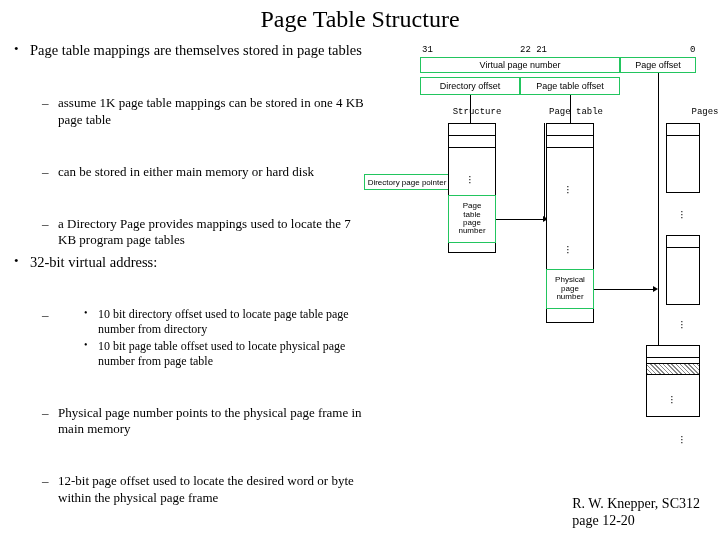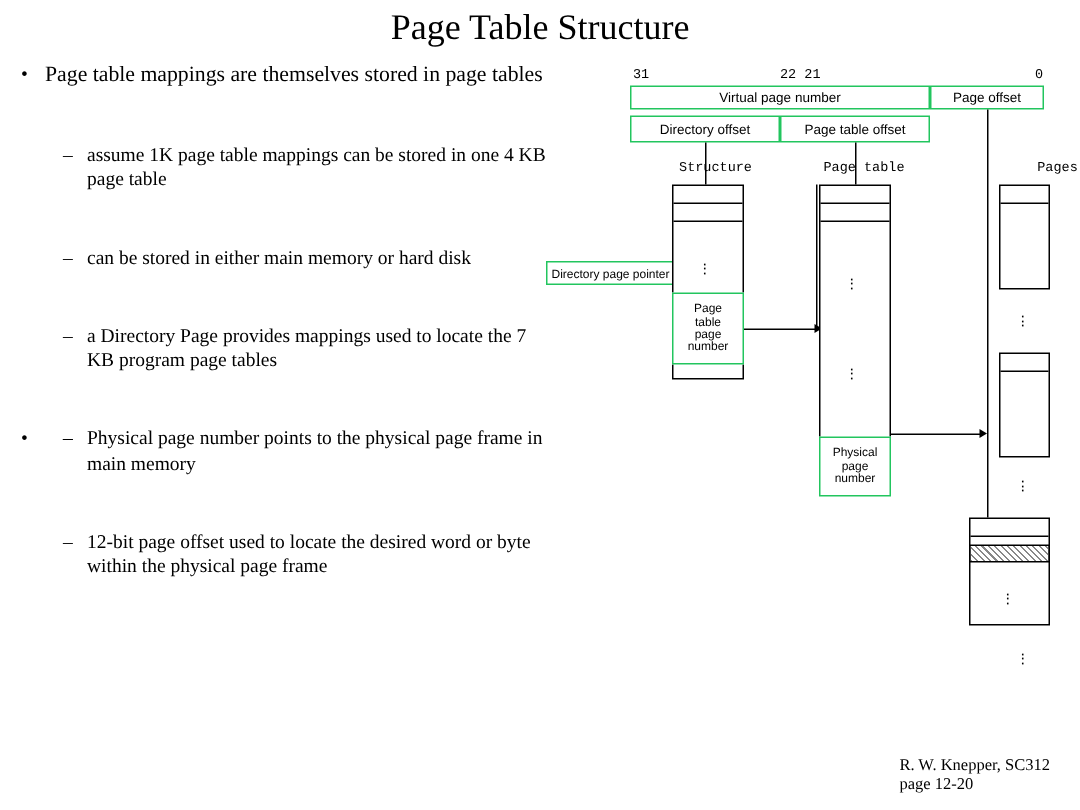--- a/index.html
+++ b/index.html
@@ -41,21 +41,21 @@
   ul.dash { list-style: none; margin-top: 2px; }
   ul.dash > li { position: relative; padding-left: 28px; margin-bottom: 2px; font-size: 13px; margin-top: 36px; }
   ul.dash > li::before { content: "–"; position: absolute; left: 12px; top: 0; }
   ul.dot2 { list-style: none; margin-top: 2px; }
   ul.dot2 > li { position: relative; padding-left: 40px; margin-bottom: 2px; font-size: 12px; }
   ul.dot2 > li::before { content: "•"; position: absolute; left: 26px; top: 0; font-size: 10px; }
   .footer {
     position: absolute;
     right: 20px;
     bottom: 10px;
-    font-size: 11px;
+    font-size: 14px;
     text-align: left;
     line-height: 1.2;
   }
 
   
   .diagram {
     position: relative;
     width: 340px;
     height: 430px;
     font-family: Arial, Helvetica, sans-serif;
@@ -116,22 +116,27 @@
     <ul class="top">
       <li>
         <span class="b1">Page table mappings are themselves stored in page tables</span>
         <ul class="dash">
           <li>assume 1K page table mappings can be stored in one 4 KB page table</li>
           <li>can be stored in either main memory or hard disk</li>
           <li>a Directory Page provides mappings used to locate the 7 KB program page tables</li>
         </ul>
       </li>
       <li>
+        <span class="b1">32-bit virtual address:</span>
         <ul class="dash">
           <li>
+            <ul class="dot2">
+              <li>10 bit directory offset used to locate page table page number from directory</li>
+              <li>10 bit page table offset used to locate physical page number from page table</li>
+            </ul>
           </li>
           <li>Physical page number points to the physical page frame in main memory</li>
           <li>12-bit page offset used to locate the desired word or byte within the physical page frame</li>
         </ul>
       </li>
     </ul>
   </div>
 
   <div class="right">
     <div class="diagram">
@@ -172,21 +177,21 @@
       <div class="hline arrow-right" style="left:126px; top:174px; width:48px;"></div>
       <div class="vline" style="left:174px; top:78px; height:96px;"></div>
 
       <div class="tblk" style="left:176px; top:78px; width:48px; height:200px;">
         <div class="row"></div>
           <div class="row"></div>
           <div class="row"></div>
       </div>
       <div class="vdots" style="left:196px; top:140px;">·<br>·<br>·</div>
       <div class="vdots" style="left:196px; top:200px;">·<br>·<br>·</div>
-      <div class="dbox" style="left:176px; top:224px; width:48px; height:40px; font-size:8px; line-height:1.05; white-space:pre;margin-top:22px;">Physical
+      <div class="dbox" style="left:176px; top:224px; width:48px; height:40px; font-size:8px; line-height:1.05; white-space:pre;">Physical
 page
 number</div>
 
       <div class="hline arrow-right" style="left:224px; top:244px; width:60px;"></div>
 
       <div class="tblk" style="left:296px; top:78px; width:34px; height:70px;">
         <div class="row"></div>
           <div class="row"></div>
       </div>
       <div class="vdots" style="left:310px; top:165px;">·<br>·<br>·</div>

